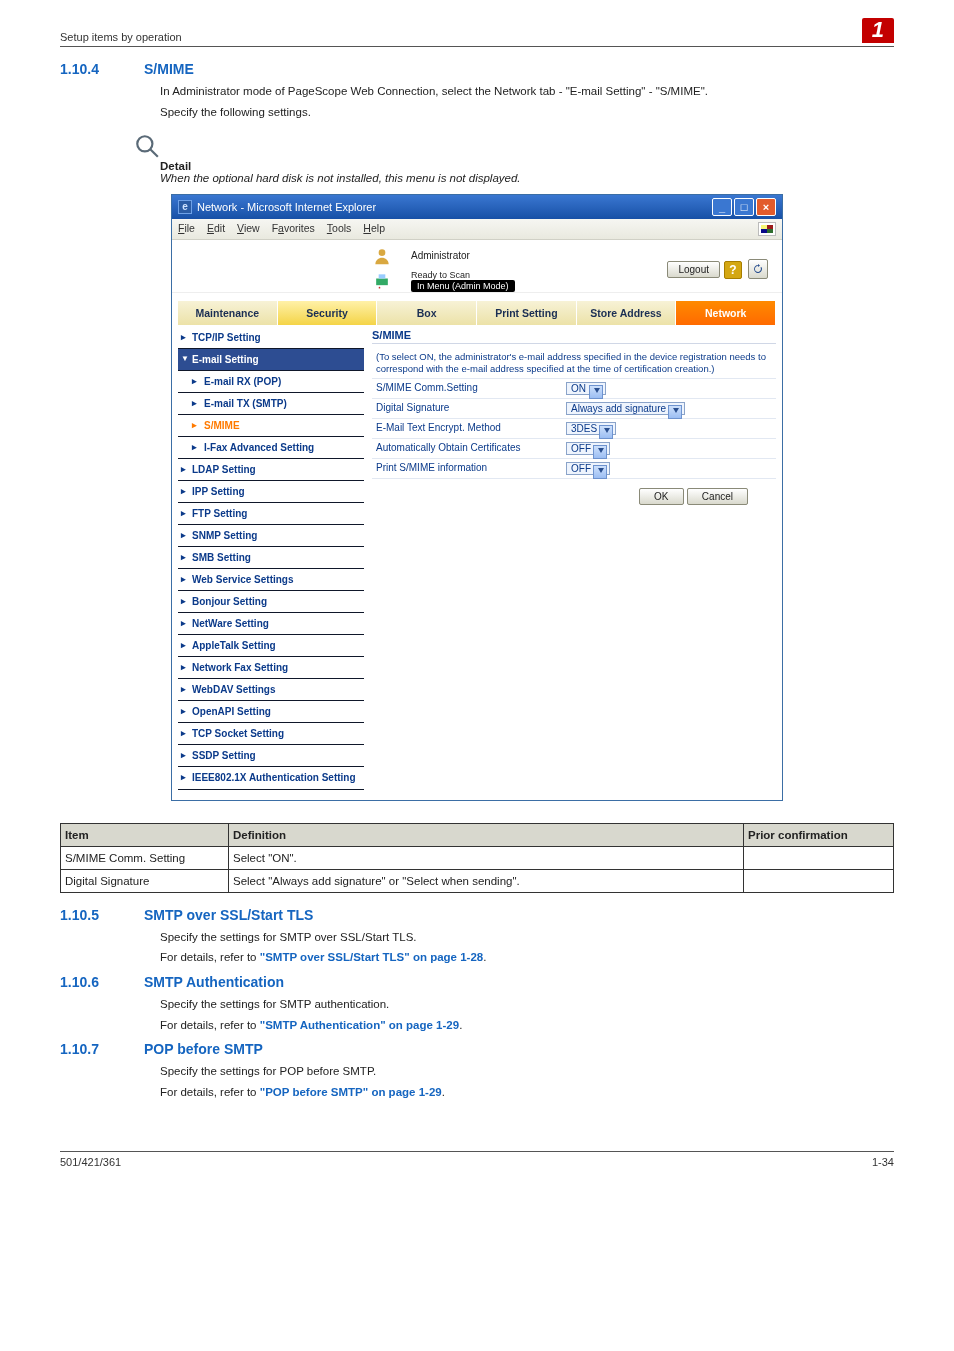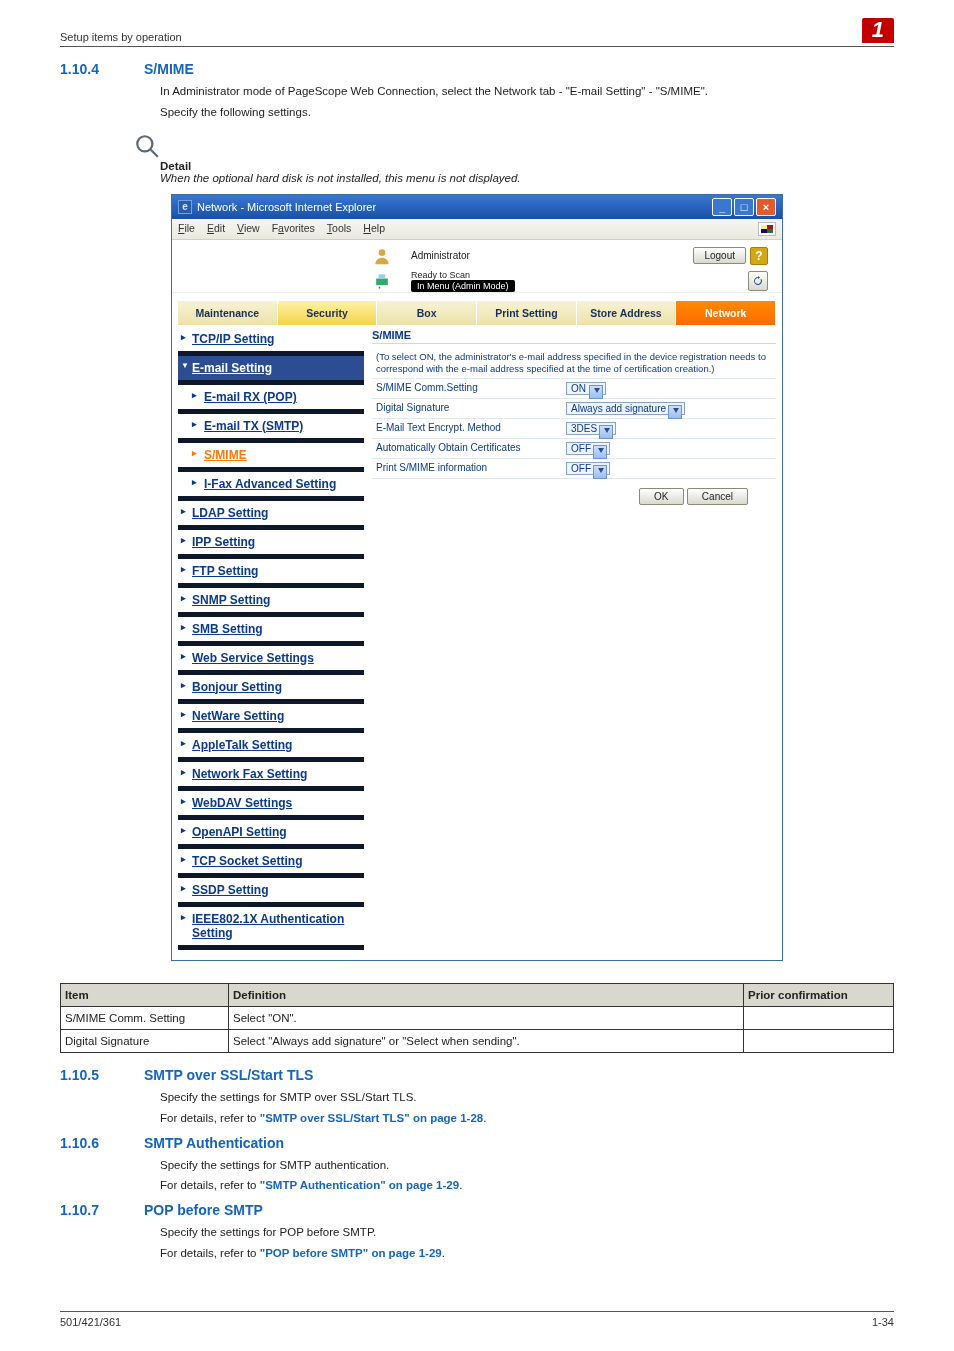--- a/index.html
+++ b/index.html
@@ -97,21 +97,21 @@
     display: flex; align-items: center; padding: 6px 8px 0 8px; gap: 6px;
     border-bottom: 1px solid #eee;
   }
   .spacer-left { width: 186px; }
   .mode-icons { display:flex; flex-direction:column; gap:4px; }
   .mode-row { display:flex; align-items:center; gap:19px; font-size:10px; }
   .mode-row .label-pill {
     font-size:9px; color:#fff; background:#000; padding:1px 6px; border-radius:2px;
   }
   .admin-ico { width:20px; height:20px; }
-  .ps-right { margin-left:auto; display:flex; flex-direction:column; align-items:flex-end; gap:6px; padding-right:6px;}
+  .ps-right { margin-left:auto; display:flex; align-items:flex-end; gap:6px; padding-right:6px;}
   .logout-row { display:flex; align-items:center; gap:4px; }
   .btn-3d {
     font-size: 10px; padding: 2px 10px;
     background: linear-gradient(#fff,#d9d9cd);
     border: 1px solid #8a8a78; border-radius: 2px;
   }
   .btn-help {
     width: 18px; height: 18px; background: #d4a713; border:1px solid #a77e00;
     color:#fff; font-weight:bold; display:inline-flex; align-items:center; justify-content:center;
     font-size:12px; border-radius:2px;
@@ -132,24 +132,23 @@
     border-right:1px solid #fff;
   }
   .ps-tab.security { background: linear-gradient(#fff1a8,#f4d447); }
   .ps-tab.active {
     background: linear-gradient(#ff8a00,#ff6a00); color:#fff;
   }
 
   .ps-main { display:flex; padding: 0 6px 10px 6px; }
   .ps-side { width: 186px; background:#fff; padding-top:2px;}
   .side-item {
-    font-size: 12px; font-weight: bold; color:#0b3a8a;
-    padding: 5px 6px 5px 14px; border-bottom:5px solid #0f172a;
+    font-size: 10px; font-weight: bold; color:#0b3a8a;
+    padding: 5px 6px 5px 14px; border-bottom:1px solid #0f172a;
     position: relative;
-    text-decoration: underline;
   }
   .side-item.dark { background:#2d4d92; color:#fff; }
   .side-item.dark::before {
     content:"▼"; position:absolute; left:3px; top:5px; font-size:8px; color:#fff;
   }
   .side-item:not(.dark):not(.sub)::before {
     content:"▸"; position:absolute; left:3px; top:5px; font-size:9px; color:#0b3a8a;
   }
   .side-item.sub { padding-left: 26px; color:#0b3a8a; background:#fff;}
   .side-item.sub::before {

